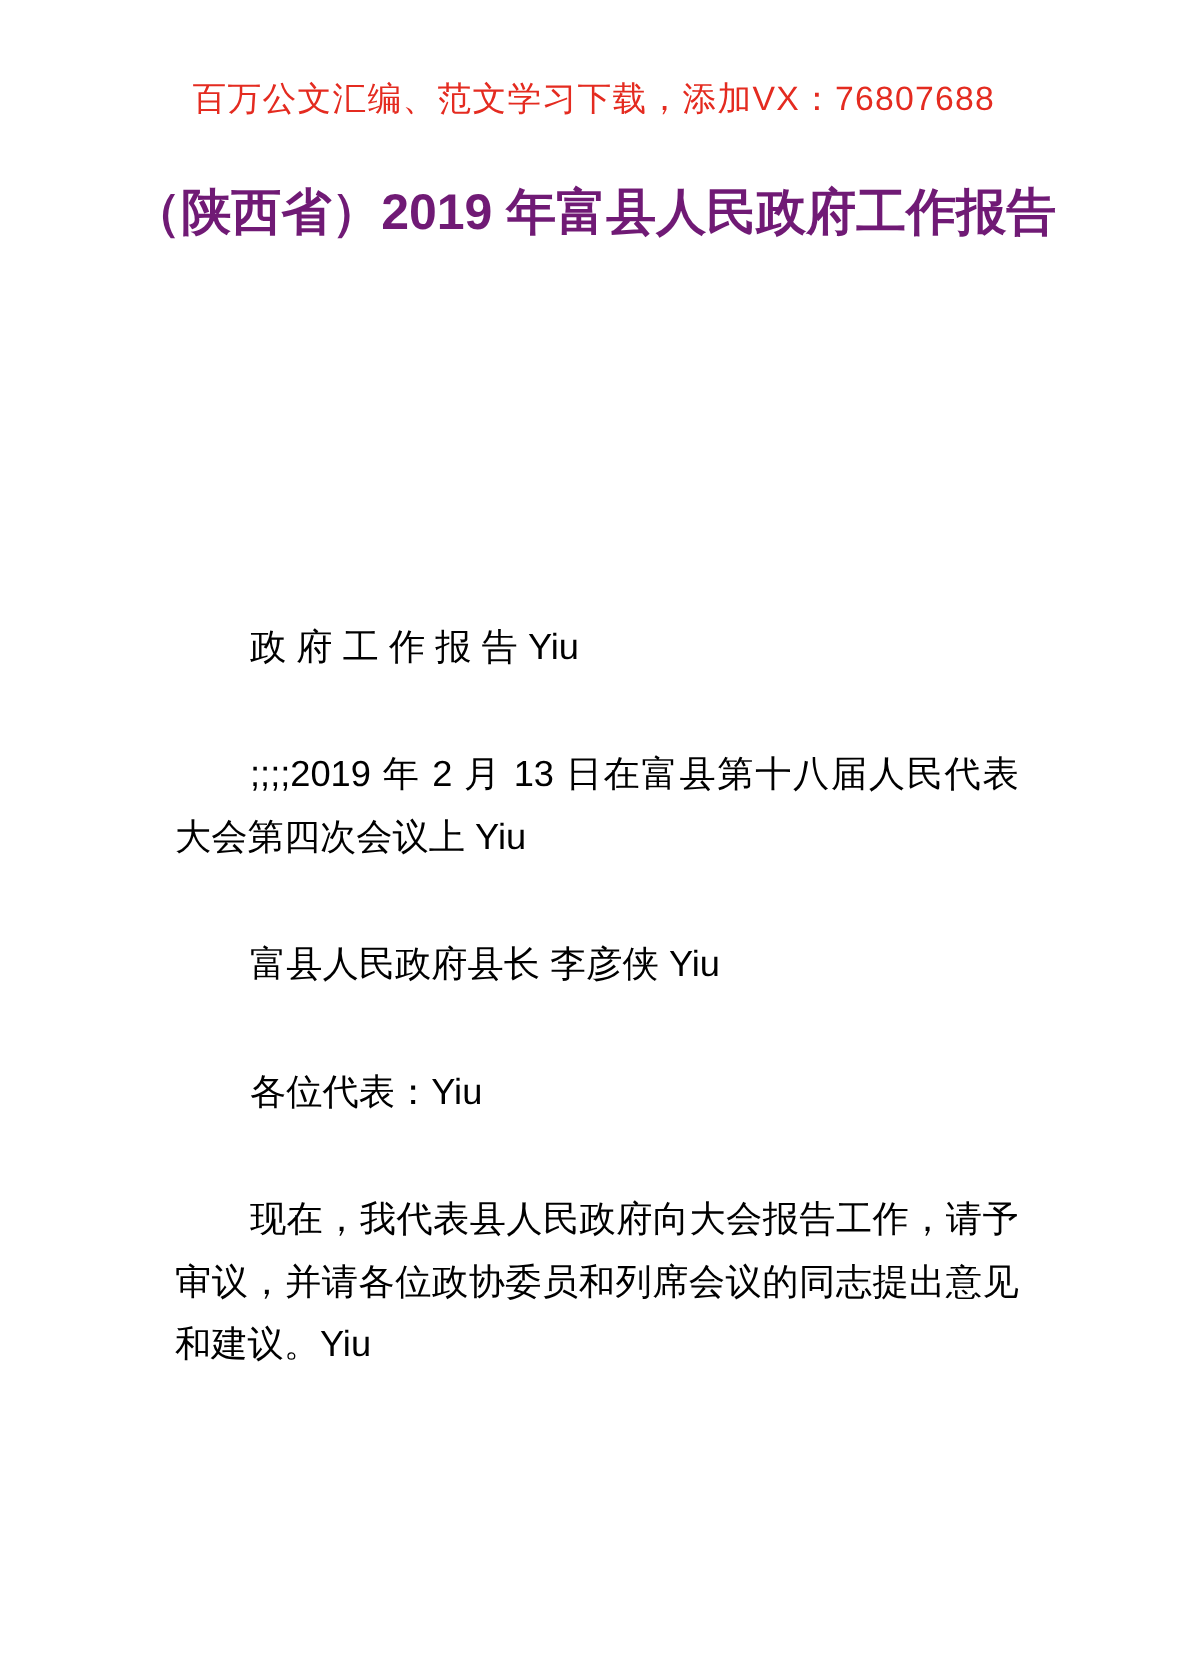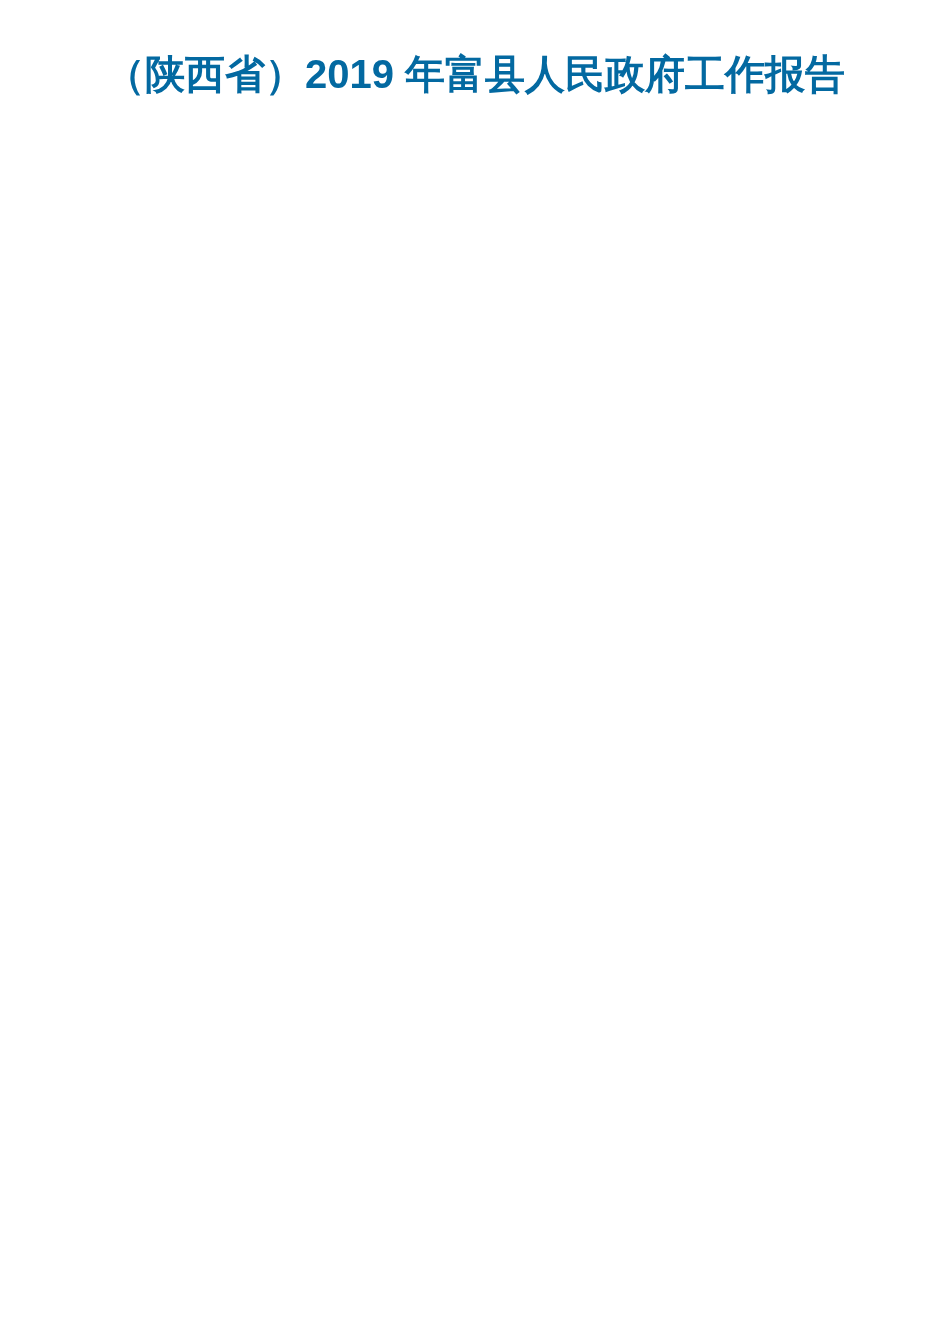--- a/index.html
+++ b/index.html
@@ -29,21 +29,21 @@
     color: #e42b20;
     font-weight: 400;
     letter-spacing: 1px;
   }
   .doc-title {
     margin: 46px 40px 0 40px;
     text-align: center;
     font-size: 40px;
     line-height: 57px;
     font-weight: 700;
-    color: #0369a1;
+    color: #701a75;
     font-family: "Liberation Sans", "DejaVu Sans", sans-serif;
   }
   .body-text {
     margin: 294px 135px 0 140px; 
     width: 675px;
     box-sizing: border-box;
   }
   .body-text p {
     margin: 0 0 52px 0;
     font-size: 29px;
@@ -55,19 +55,27 @@
   }
   .body-text p:last-child {
     margin-bottom: 0;
   }
 </style>
 </head>
 <body>
 
 <div class="page">
 
+  <div class="promo">百万公文汇编、范文学习下载，添加VX：76807688</div>
 
   <h1 class="doc-title">
     <span>（陕西省）2019 年富县人民政府工作报告</span><br>
   </h1>
 
+  <div class="body-text">
+    <p>政 府 工 作 报 告 Yiu</p>
+    <p>;;;;2019 年 2 月 13 日在富县第十八届人民代表大会第四次会议上 Yiu</p>
+    <p>富县人民政府县长 李彦侠 Yiu</p>
+    <p>各位代表：Yiu</p>
+    <p>现在，我代表县人民政府向大会报告工作，请予审议，并请各位政协委员和列席会议的同志提出意见和建议。Yiu</p>
+  </div>
 
 </div>
 
 </body></html>

